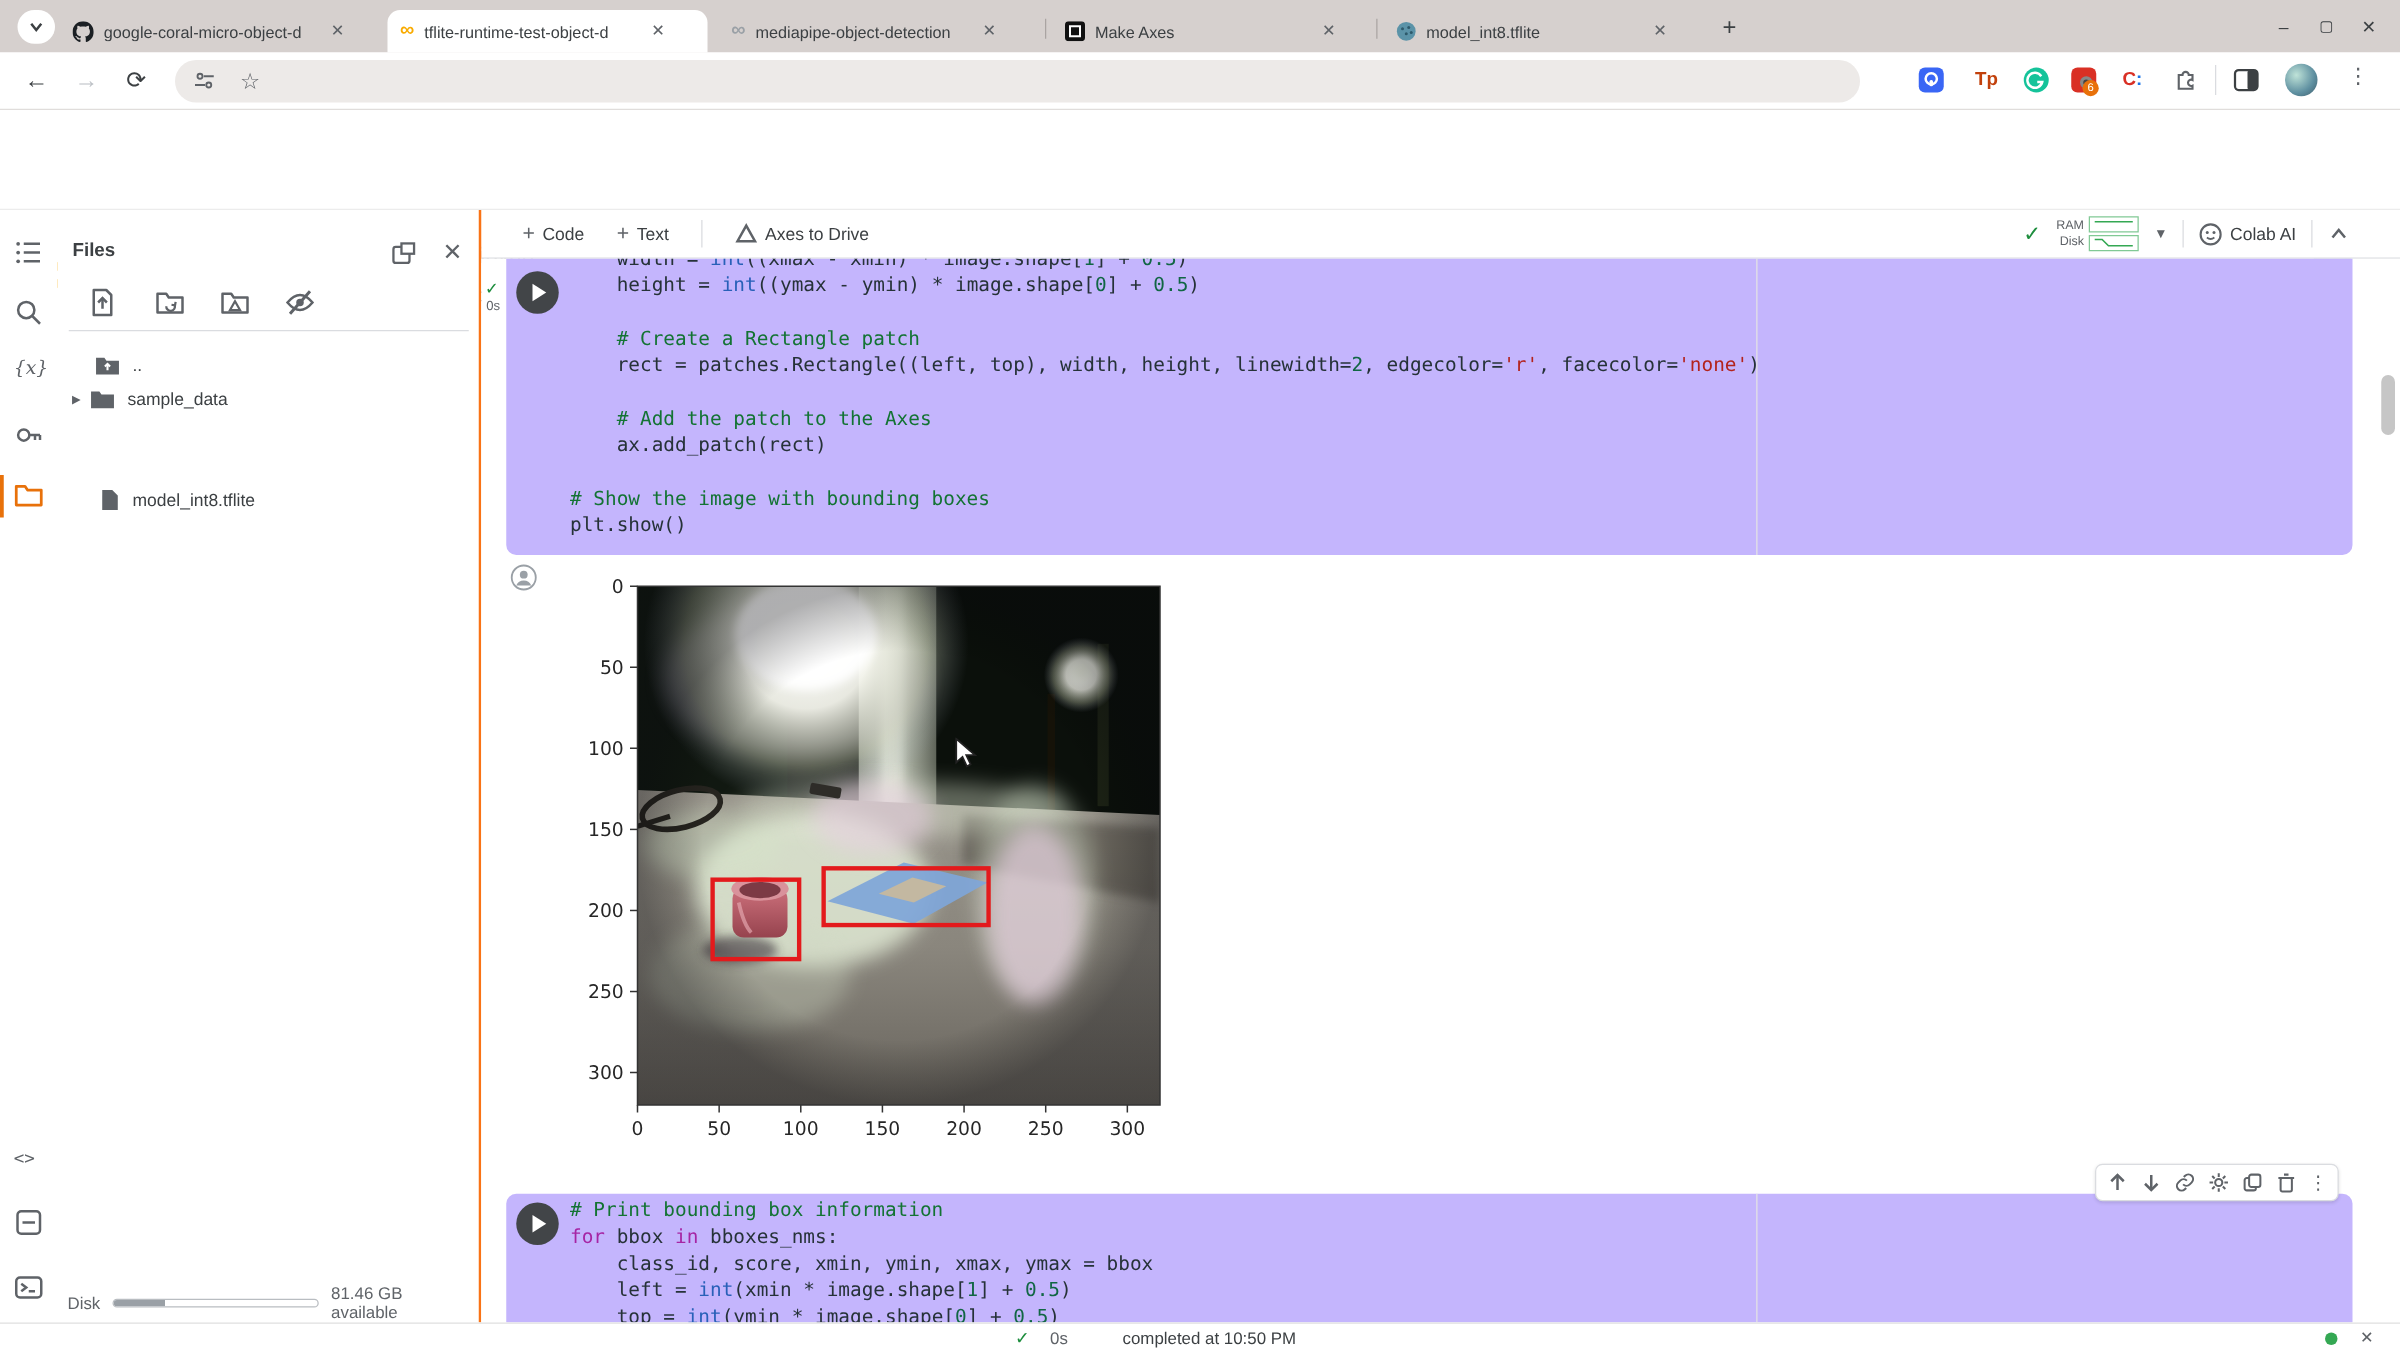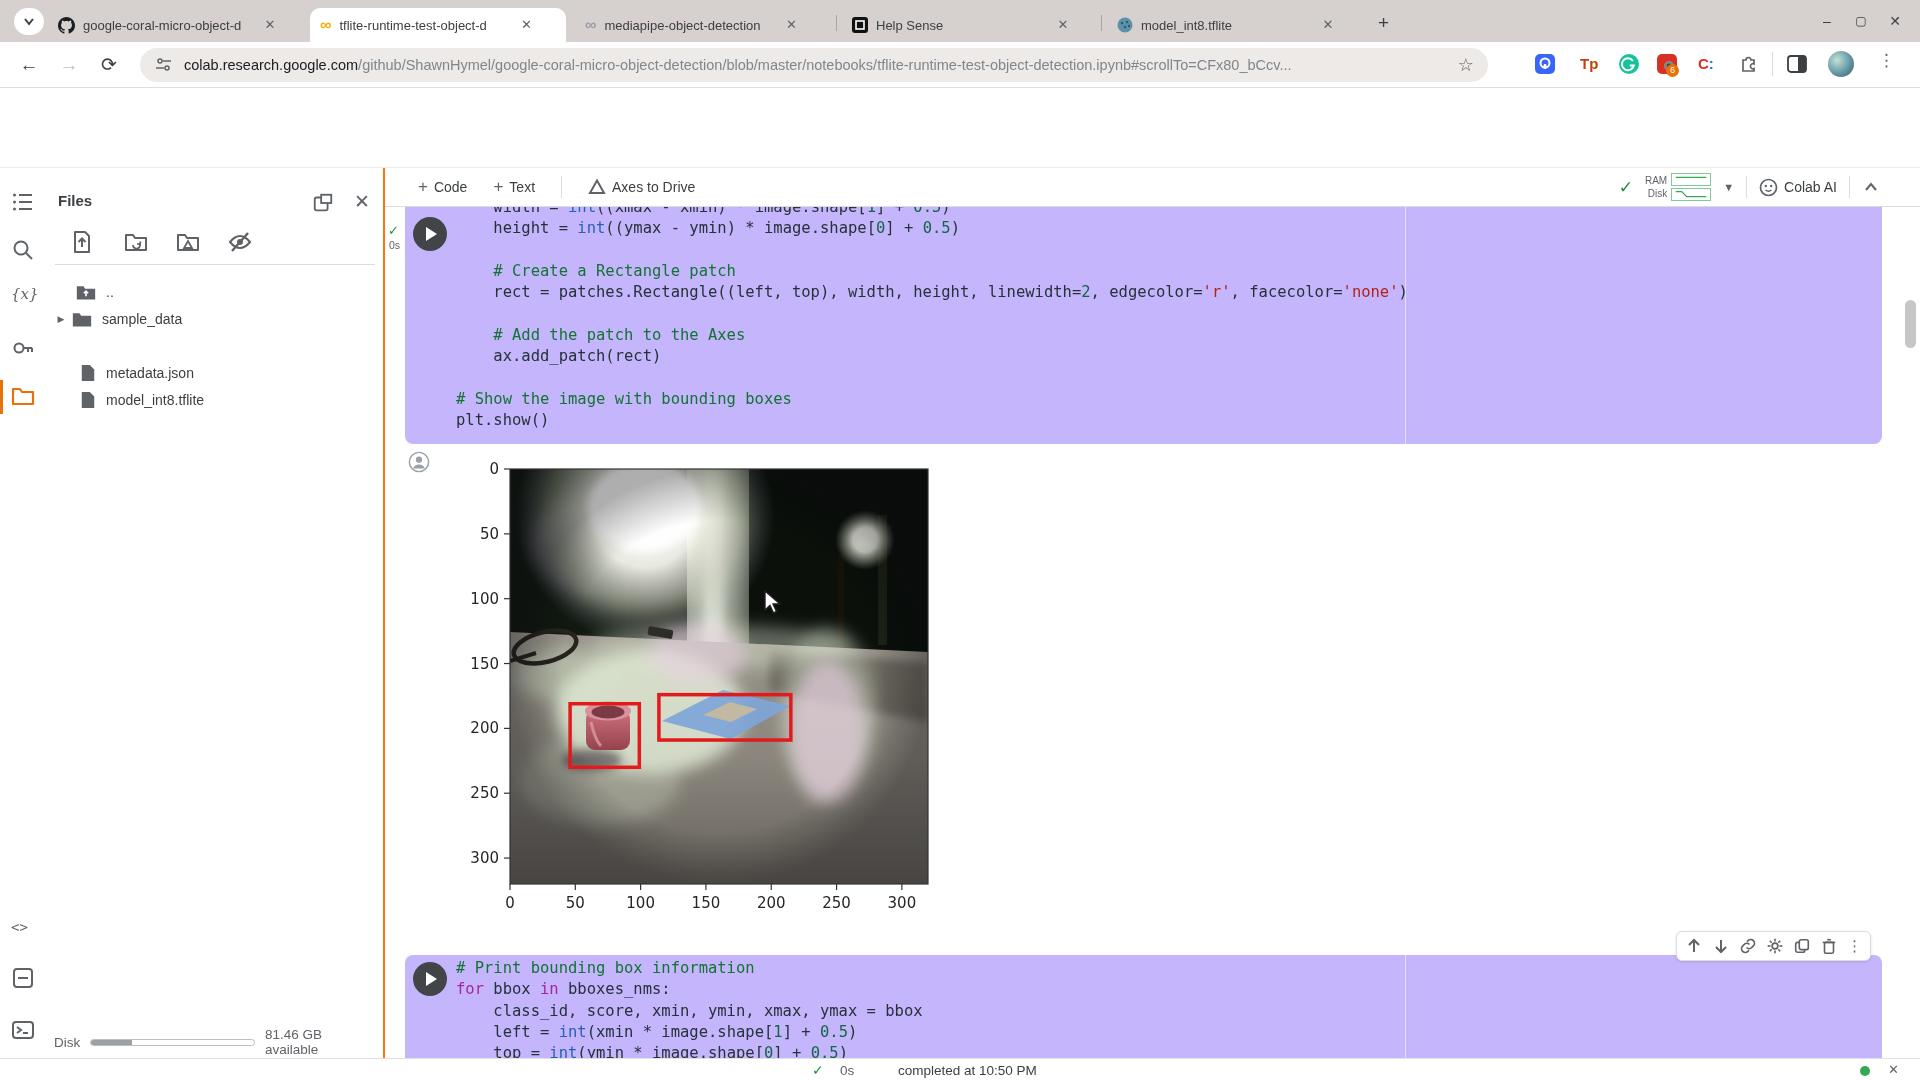--- a/index.html
+++ b/index.html
@@ -129,21 +129,21 @@
     <span class="tlabel">mediapipe-object-detection</span>
     <span class="tab-close">✕</span>
   </div>
   <div class="tab-divider" style="left:836px;"></div>
 
   <div class="tab" style="left:842px;width:254px;">
     <svg width="16" height="16">
       <rect x="0" y="0" width="16" height="16" rx="3" fill="#111"></rect>
       <rect x="4" y="4" width="8" height="8" fill="none" stroke="#fff" stroke-width="1.6"></rect>
       </svg>
-    <span class="tlabel">Help Sense</span>
+    <span class="tlabel">Make Axes</span>
     <span class="tab-close">✕</span>
   </div>
   <div class="tab-divider" style="left:1101px;"></div>
 
   <div class="tab" style="left:1107px;width:250px;">
     <svg width="16" height="16">
       <circle cx="8" cy="8" r="7.5" fill="#5b93a8"></circle>
       <circle cx="5" cy="6" r="1.2" fill="#2e5a6b"></circle>
         <circle cx="10" cy="5" r="1.2" fill="#2e5a6b"></circle>
       <circle cx="8" cy="10" r="1.2" fill="#2e5a6b"></circle>
@@ -165,21 +165,20 @@
 <div class="navbtn" style="left:54px;color:#bdc1c6;">→</div>
 <div class="navbtn" style="left:94px;">⟳</div>
 
 <div id="urlbar">
   <svg width="20" height="20" style="margin-right:10px;flex:none;">
     <circle cx="6" cy="6" r="2" fill="none" stroke="#5f6368" stroke-width="1.5"></circle>
     <line x1="9" y1="6" x2="17" y2="6" stroke="#5f6368" stroke-width="1.5"></line>
     <circle cx="13" cy="13" r="2" fill="none" stroke="#5f6368" stroke-width="1.5"></circle>
     <line x1="2" y1="13" x2="10" y2="13" stroke="#5f6368" stroke-width="1.5"></line>
     </svg>
-  <span id="url-text"><span>colab.research.google.com</span><span class="path">/github/ShawnHymel/google-coral-micro-object-detection/blob/master/notebooks/tflite-runtime-test-object-detection.ipynb#scrollTo=CFx80_bCcv...</span></span>
   <span style="color:#5f6368;font-size:18px;margin-left:8px;">☆</span>
 </div>
 
 <svg class="ext-ic" style="left:1534px;">
   <rect x="1" y="1" width="20" height="20" rx="5" fill="#3a66f5"></rect>
   <circle cx="11" cy="10" r="4.5" fill="none" stroke="#fff" stroke-width="2"></circle>
   <rect x="9.6" y="11" width="2.8" height="5" rx="1.2" fill="#fff"></rect>
   </svg>
 <div class="ext-ic" style="left:1580px;color:#c2410c;font-weight:bold;font-size:15px;line-height:22px;">Tp</div>
 <svg class="ext-ic" style="left:1618px;">
@@ -380,27 +379,20 @@
       <polyline points="9.5,11.5 12,9 14.5,11.5" fill="none" stroke="#fff" stroke-width="2"></polyline>
       </svg>
     <span>..</span>
   </div>
   <div class="tree-row" style="top:137px;">
     <span class="caret" style="margin-left:8px;">▶</span>
     <svg width="20" height="18" viewBox="0 0 24 20" style="margin:0 10px 0 4px;">
       <path d="M1 3h8l2 3h12v13H1z" fill="#5f6368"></path>
       </svg>
     <span>sample_data</span>
-  </div>
-  <div class="tree-row" style="top:191px;">
-    <span style="width:34px;"></span>
-    <svg width="16" height="18" viewBox="0 0 18 20" style="margin-right:10px;">
-      <path d="M2 1h9l5 5v13H2z" fill="#5f6368"></path>
-      </svg>
-    <span>metadata.json</span>
   </div>
   <div class="tree-row" style="top:218px;">
     <span style="width:34px;"></span>
     <svg width="16" height="18" viewBox="0 0 18 20" style="margin-right:10px;">
       <path d="M2 1h9l5 5v13H2z" fill="#5f6368"></path>
       </svg>
     <span>model_int8.tflite</span>
   </div>
 
   <div id="disk-area">

